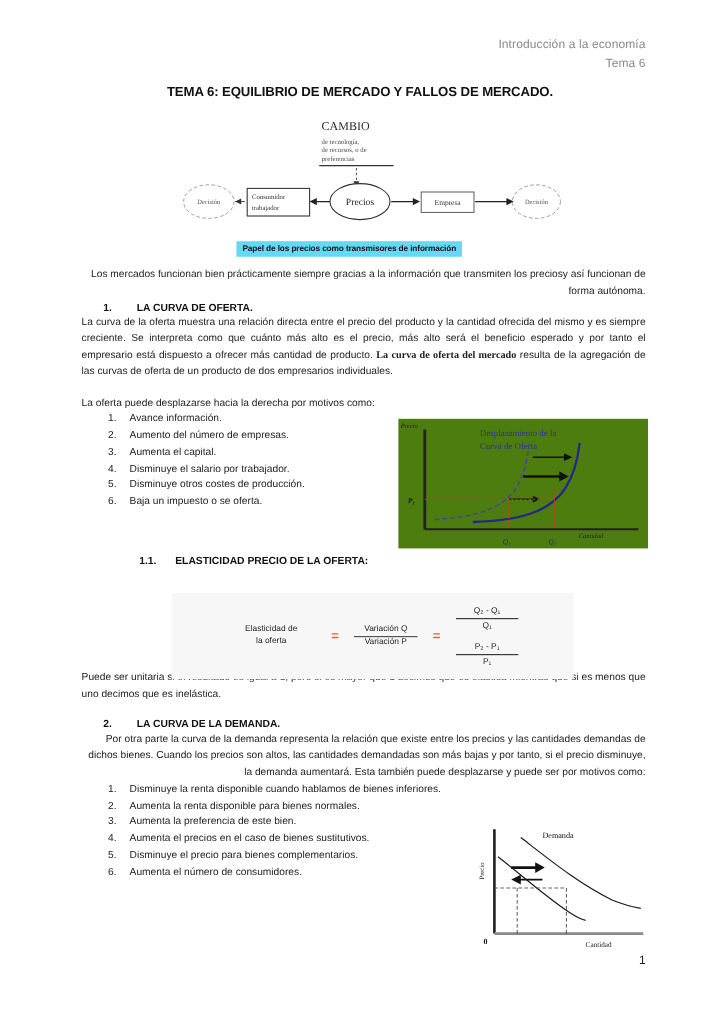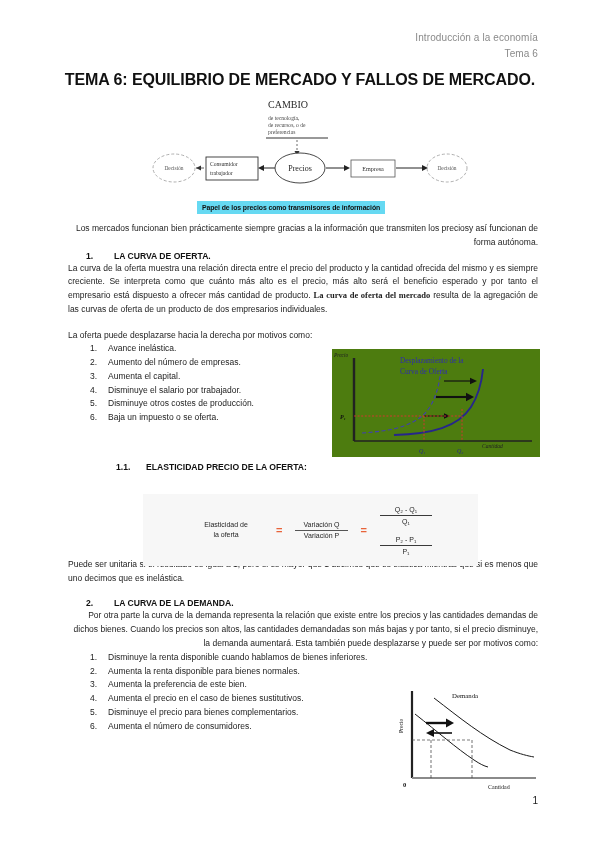--- a/index.html
+++ b/index.html
@@ -33,21 +33,21 @@
     letter-spacing: .1px;
   }
 
   
   .doc-title {
     position: absolute;
     top: 71px;
     left: 0;
     width: 600px;
     text-align: center;
-    font-size: 16px;
+    font-size: 11px;
     font-weight: bold;
     letter-spacing: -.1px;
     color: #111;
   }
 
   
   .content {
     position: absolute;
     left: 68px;
     right: 62px;
@@ -226,21 +226,21 @@
 
     <p class="body"><span>La curva de la oferta muestra una relación directa entre el precio del producto y la cantidad ofrecida del mismo y es siempre creciente. Se interpreta como que cuánto más alto es el precio, más alto será el beneficio esperado y por tanto el empresario está dispuesto a ofrecer más cantidad de producto. </span><b>La curva de oferta del mercado</b><span> resulta de la agregación de las curvas de oferta de un producto de dos empresarios individuales.</span></p>
 
     <div style="height:12px"></div>
 
     <p class="body" style="width:258px">La oferta puede desplazarse hacia la derecha por motivos como:</p>
 
     <ol class="numlist">
       <li>
           <span class="n">1.</span>
-          <span class="t">Avance inelástica.</span>
+          <span class="t">Avance información.</span>
         </li>
       <li>
           <span class="n">2.</span>
           <span class="t">Aumento del número de empresas.</span>
         </li>
       <li>
           <span class="n">3.</span>
           <span class="t">Aumenta el capital.</span>
         </li>
       <li>
@@ -285,21 +285,21 @@
       <li>
           <span class="n">2.</span>
           <span class="t">Aumenta la renta disponible para bienes normales.</span>
         </li>
       <li>
           <span class="n">3.</span>
           <span class="t">Aumenta la preferencia de este bien.</span>
         </li>
       <li>
           <span class="n">4.</span>
-          <span class="t">Aumenta el precio en el caso de bienes sustitutivos.</span>
+          <span class="t">Aumenta el precios en el caso de bienes sustitutivos.</span>
         </li>
       <li>
           <span class="n">5.</span>
           <span class="t">Disminuye el precio para bienes complementarios.</span>
         </li>
       <li>
           <span class="n">6.</span>
           <span class="t">Aumenta el número de consumidores.</span>
         </li>
     </ol>

